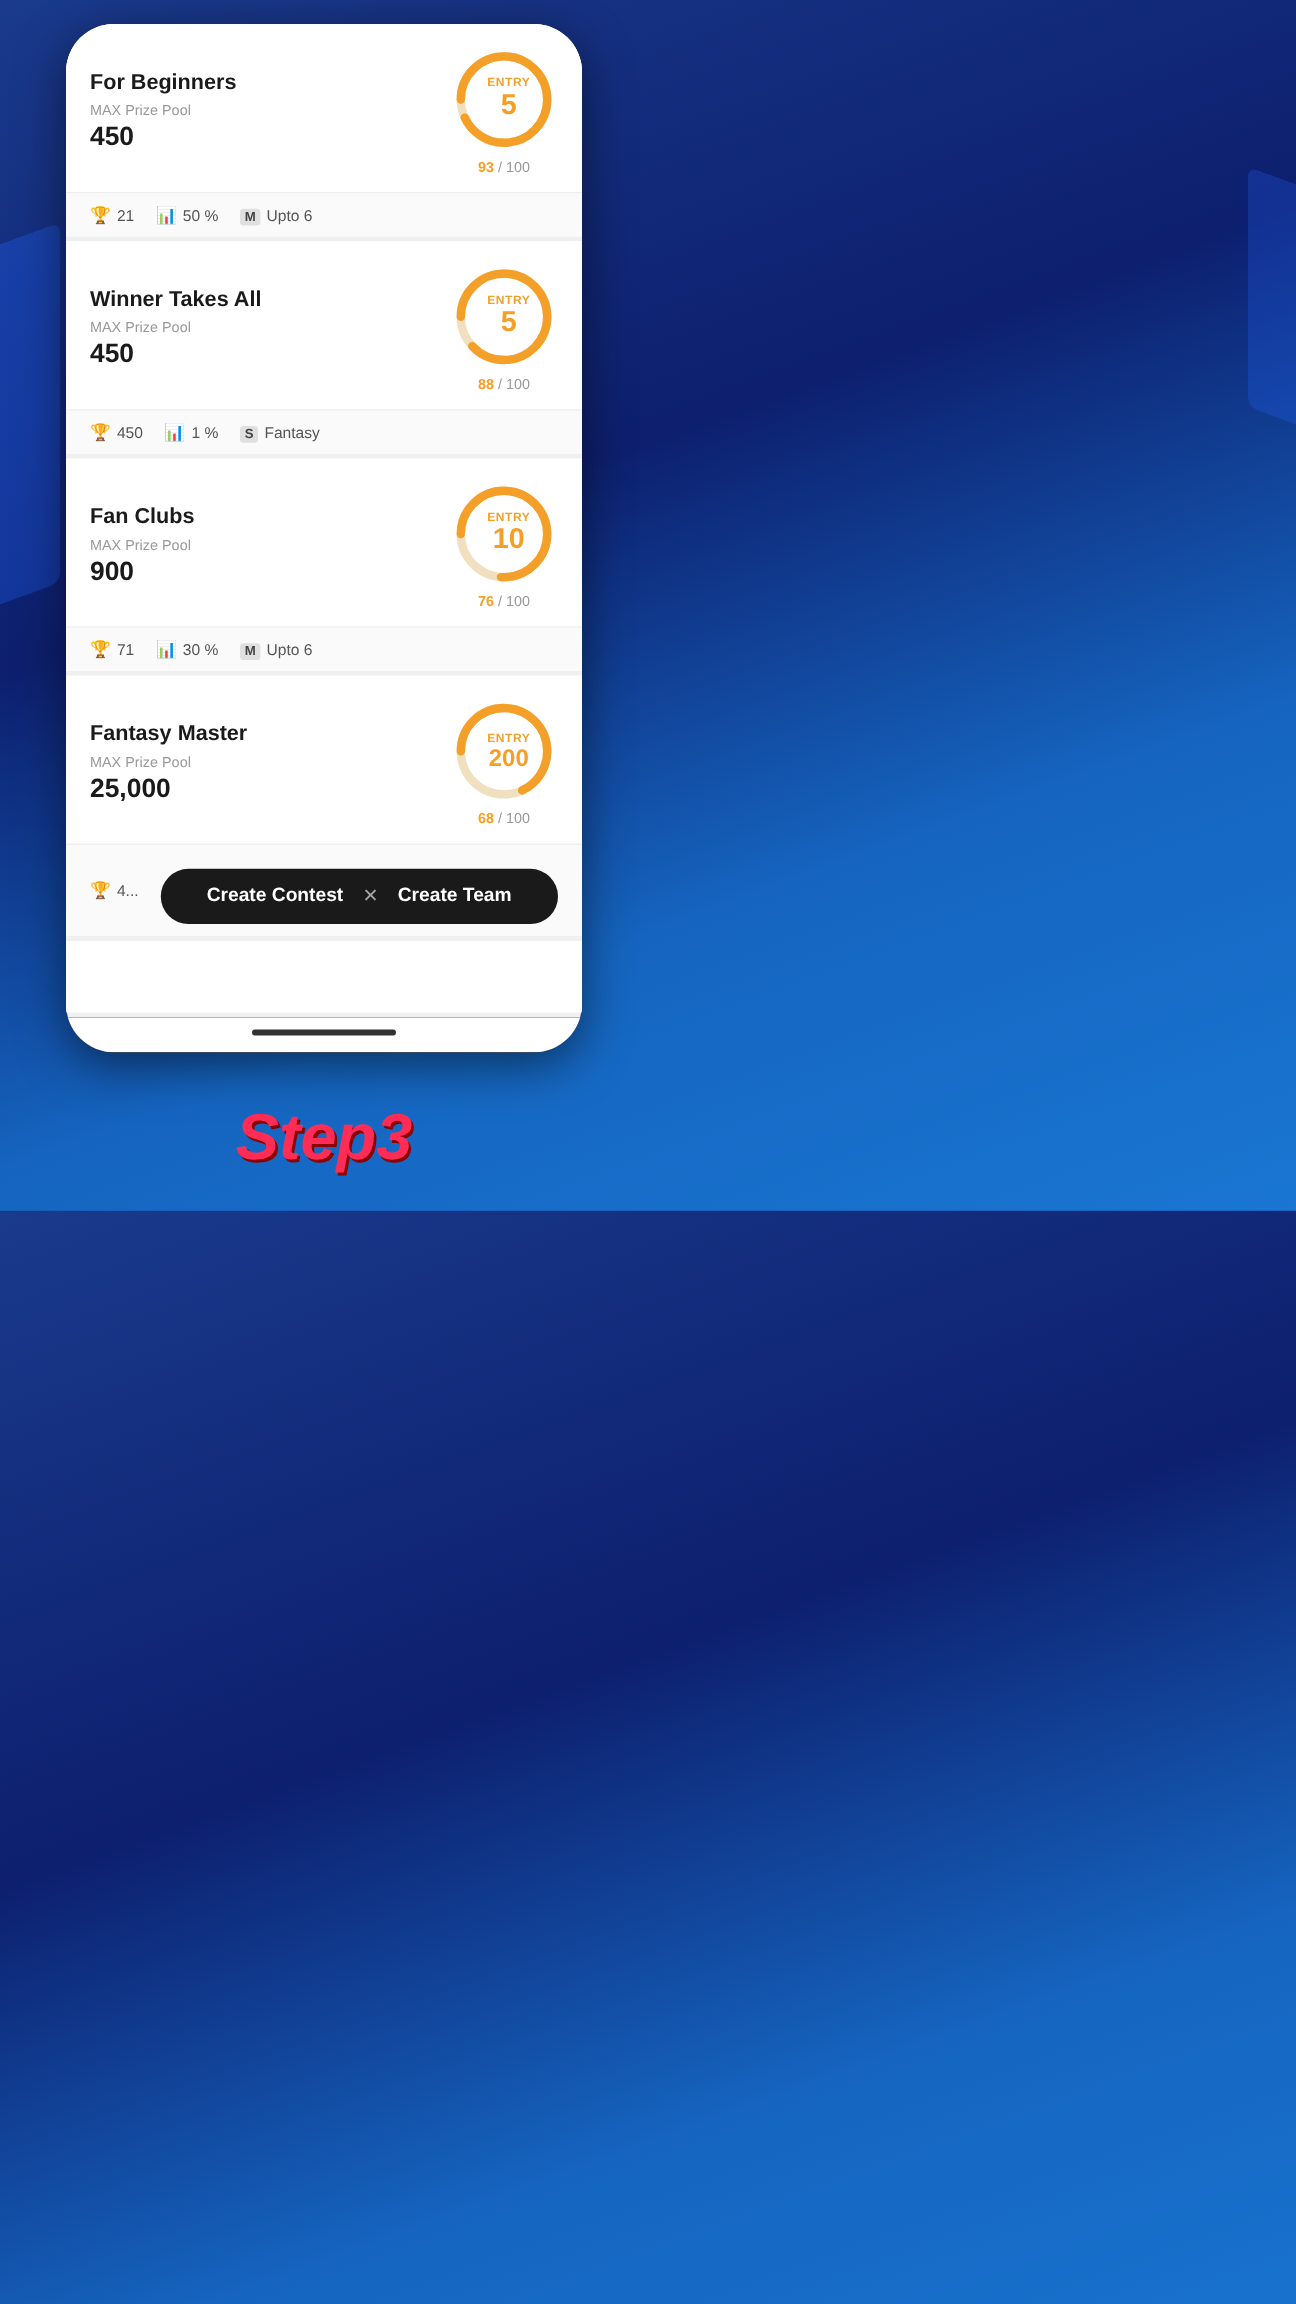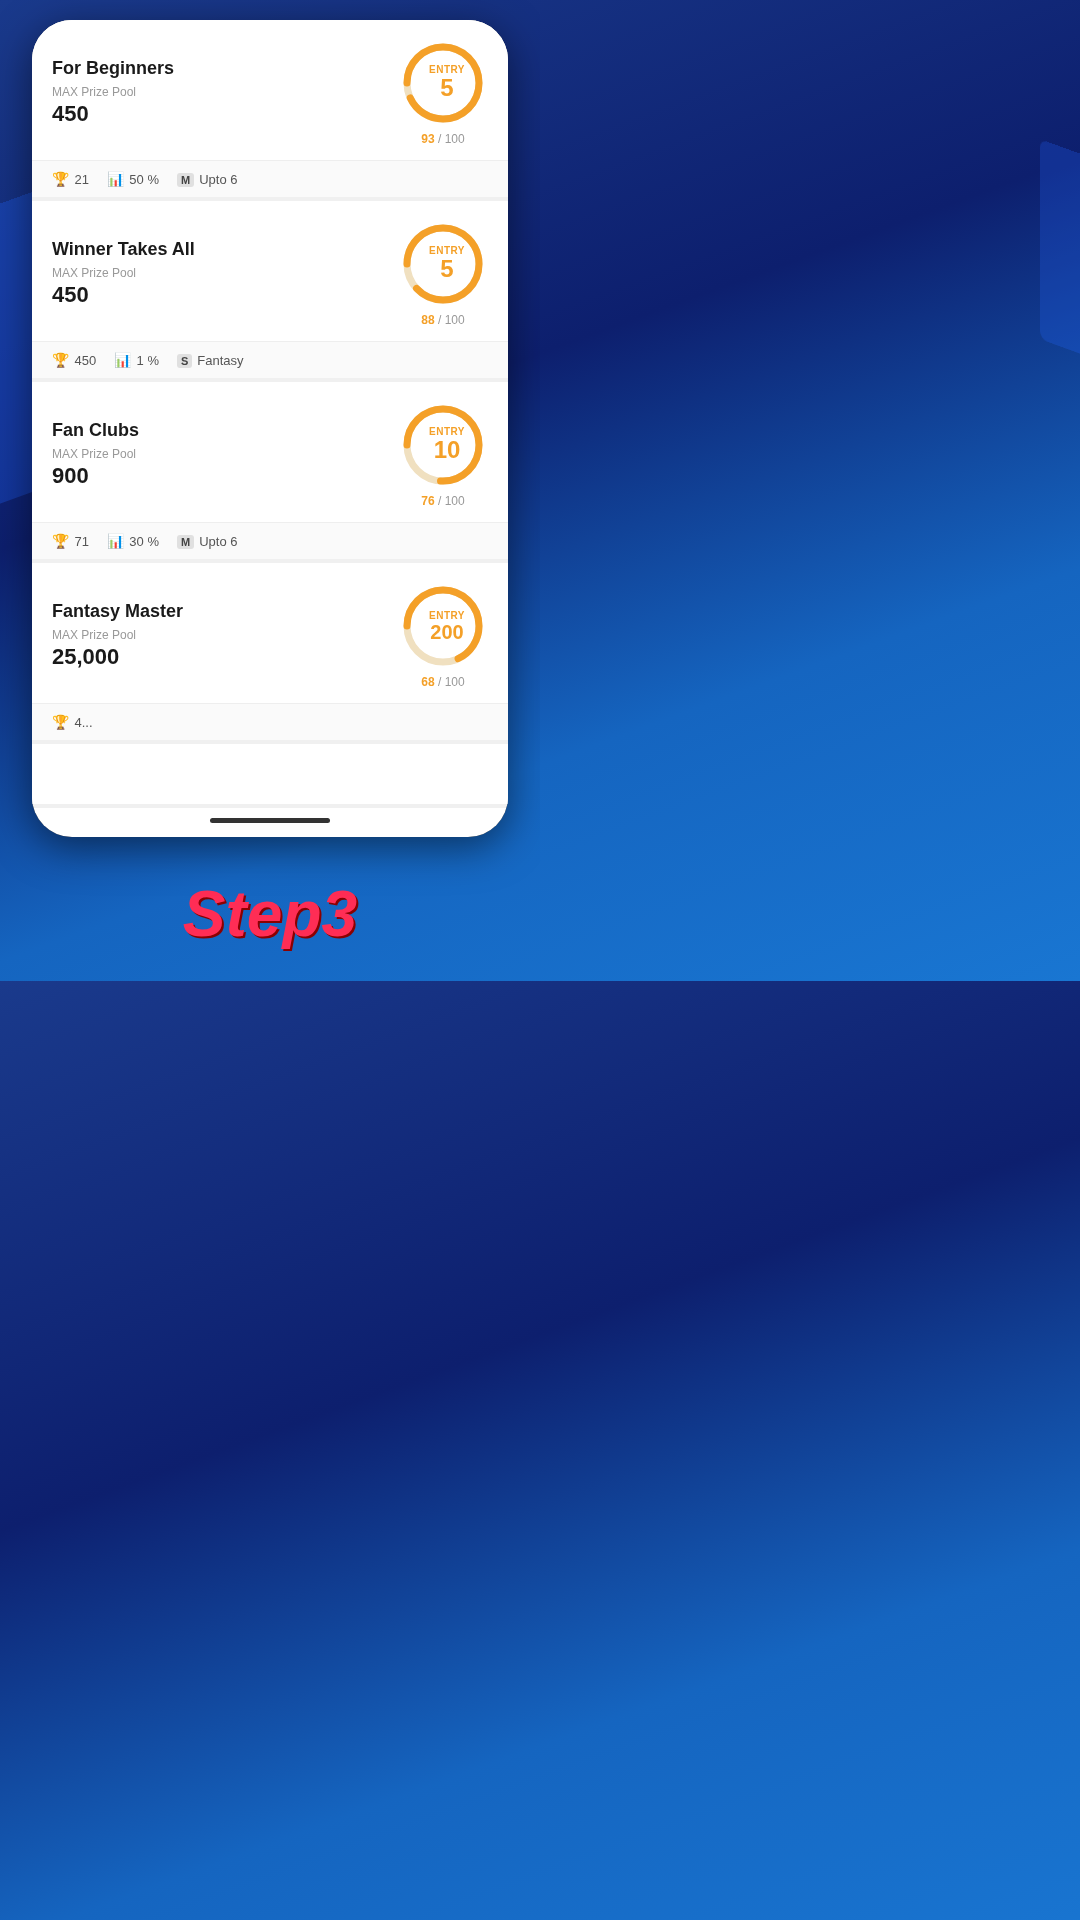--- a/index.html
+++ b/index.html
@@ -11,21 +11,21 @@
       background: linear-gradient(160deg, #1a3a8c 0%, #0d1f6e 40%, #1565c0 70%, #1976d2 100%);
       font-family: 'Arial', sans-serif;
       display: flex;
       flex-direction: column;
       align-items: center;
       overflow-x: hidden;
     }
 
     
     .phone-frame {
-      width: 476px;
+      width: 430px;
       background: #000000;
       border-radius: 40px;
       box-shadow: 0 10px 40px rgba(0,0,0,0.5);
       overflow: hidden;
       margin-top: 20px;
       position: relative;
     }
 
     .phone-screen {
       background: #f0f0f0;
@@ -196,21 +196,21 @@
     }
 
     
     .bottom-section {
       padding: 40px 20px 30px 20px;
       text-align: center;
       width: 100%;
     }
 
     .step-title {
-      font-size: 64px;
+      font-size: 54px;
       font-weight: 900;
       color: #ff2d55;
       text-shadow: 2px 2px 0 #8b0000;
       font-style: italic;
     }
 
     .step-subtitle {
       font-size: 26px;
       color: #fff;
       font-weight: 400;
@@ -434,20 +434,27 @@
         </div>
       </div>
 
       <div class="contest-footer" style="position:relative;">
 
     <div class="stat-item">
       <span class="stat-icon">🏆</span>
               <span>4...</span>
     </div>
 
+        <div class="action-bar" style="position:relative;margin:0;border-radius:30px;background:#1a1a1a;padding:13px 20px;bottom:auto;left:auto;right:auto;width:100%;margin-top:10px;">
+          <div class="action-bar-inner">
+            <span class="action-btn-text">Create Contest</span>
+            <span class="action-divider">✕</span>
+            <span class="action-btn-text">Create Team</span>
+          </div>
+        </div>
       </div>
 
     </div>
 
   <div class="contest-card partial-card" style="height:60px;overflow:hidden;">
     <div style="height:60px;background:#fff;"></div>
   </div>
 </div>
   </div>
   <div class="phone-bottom-indicator">

